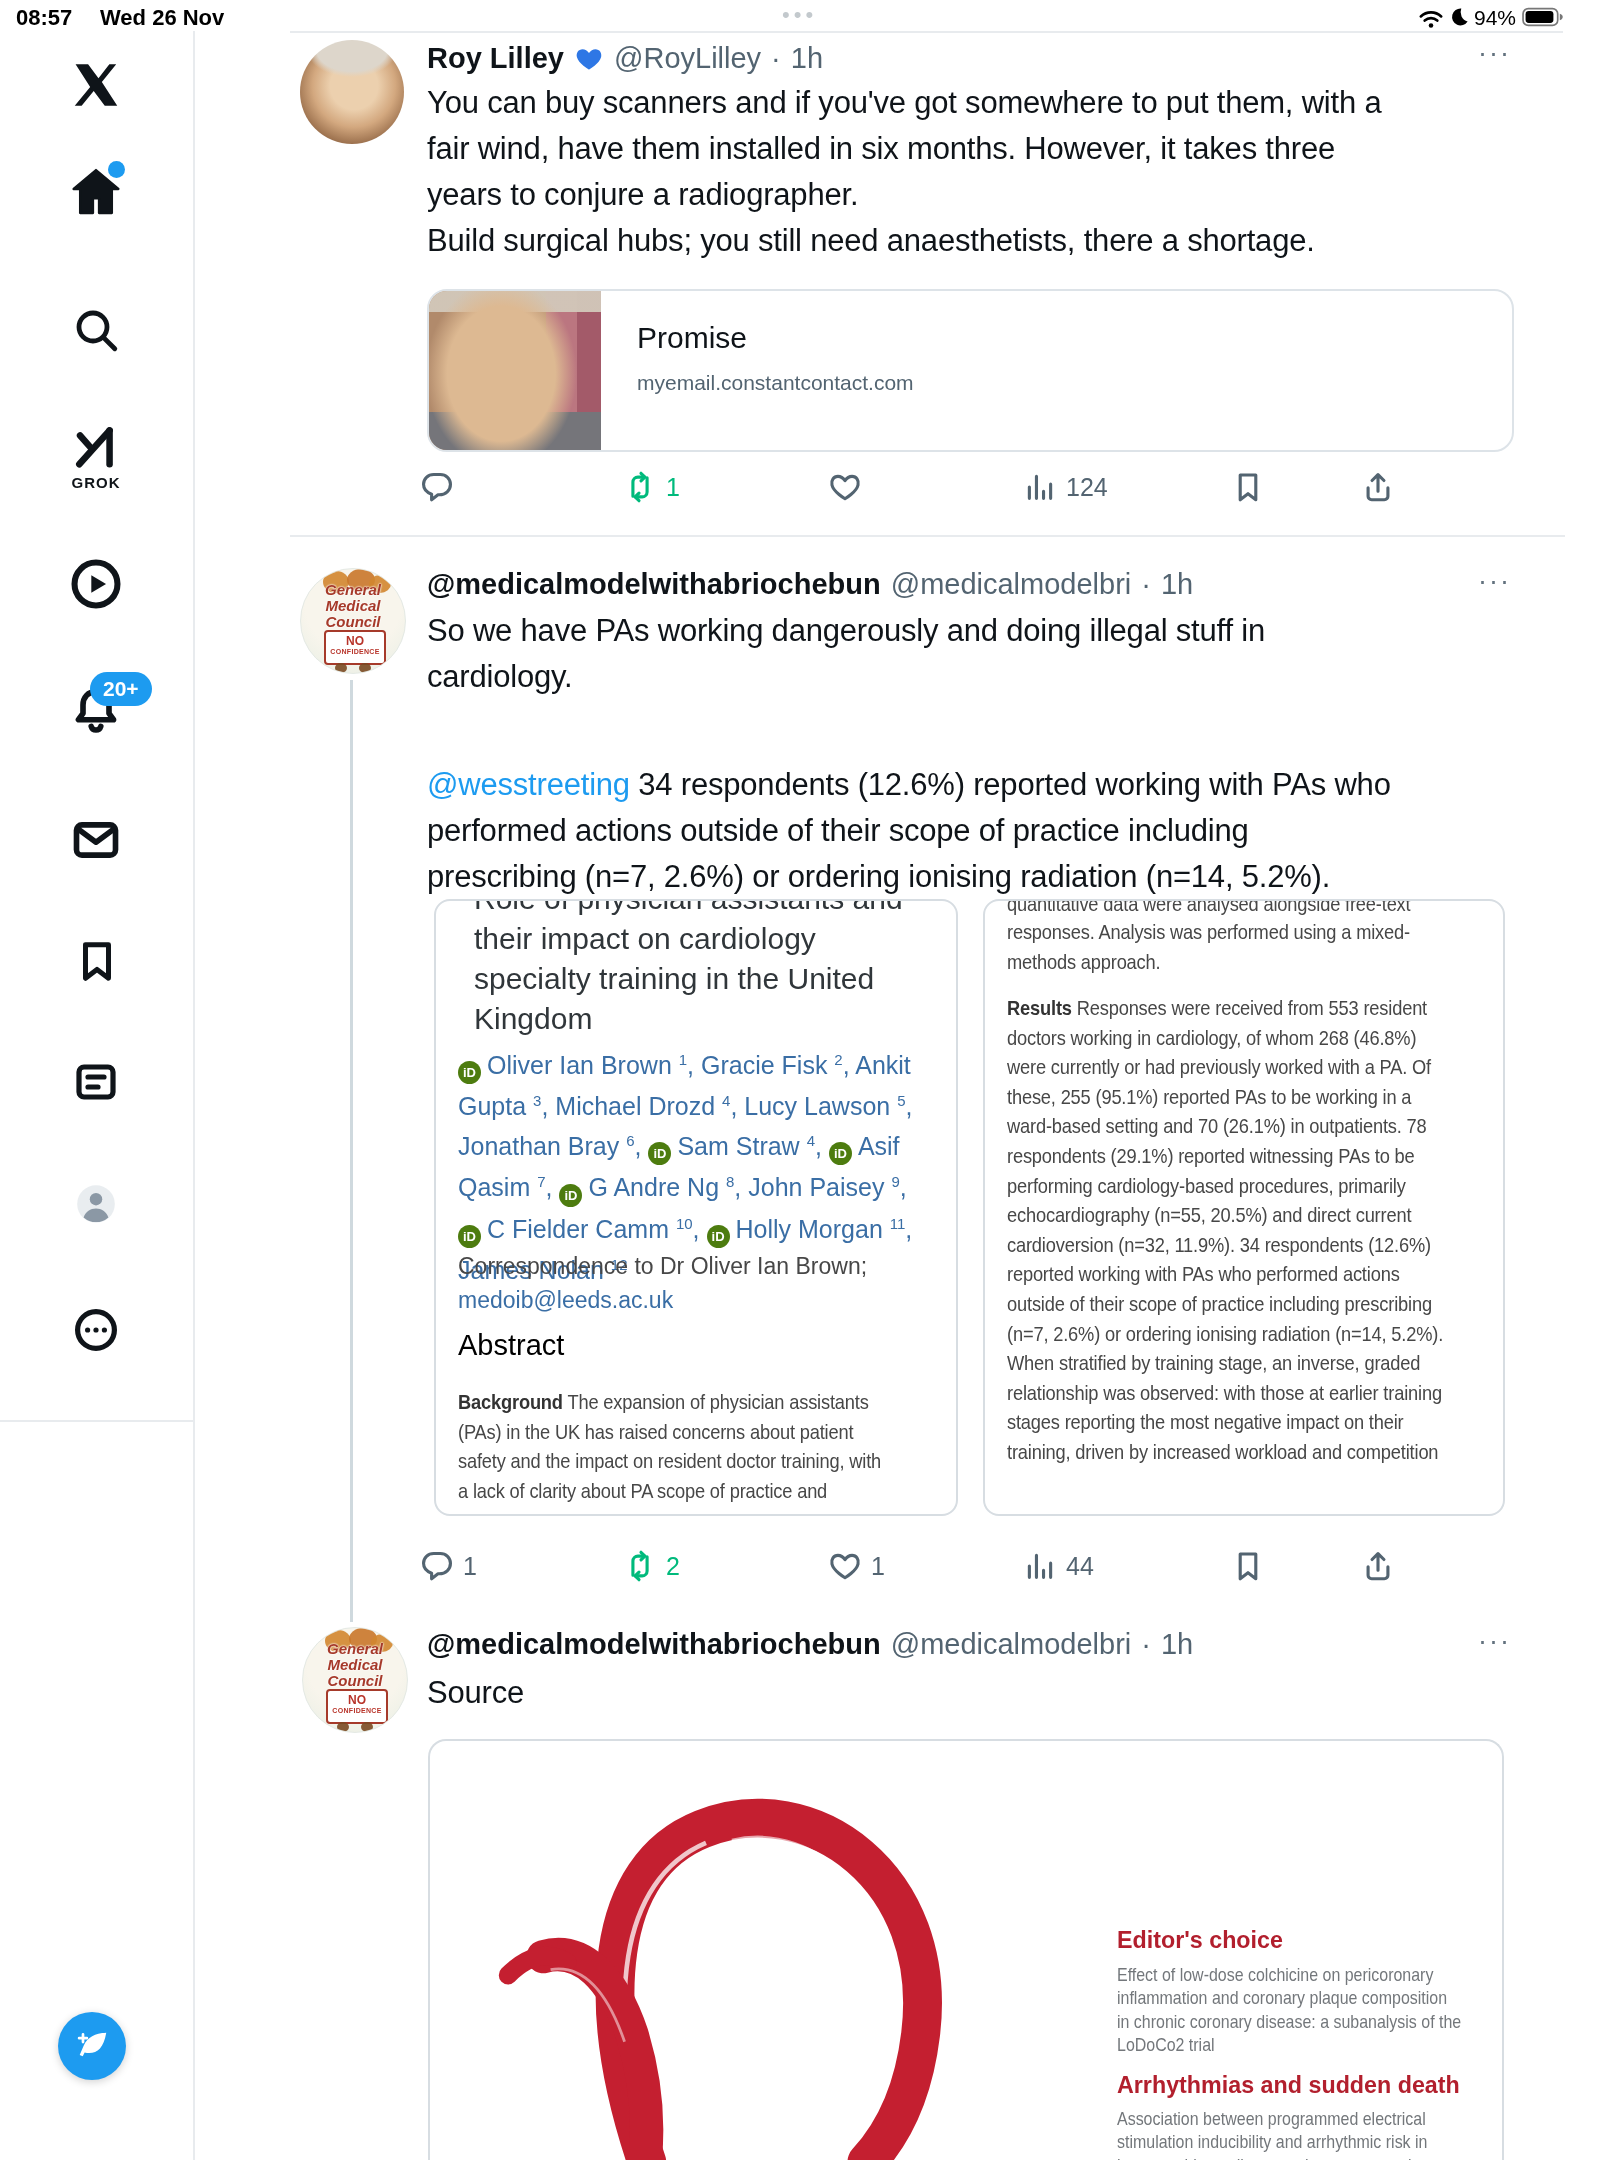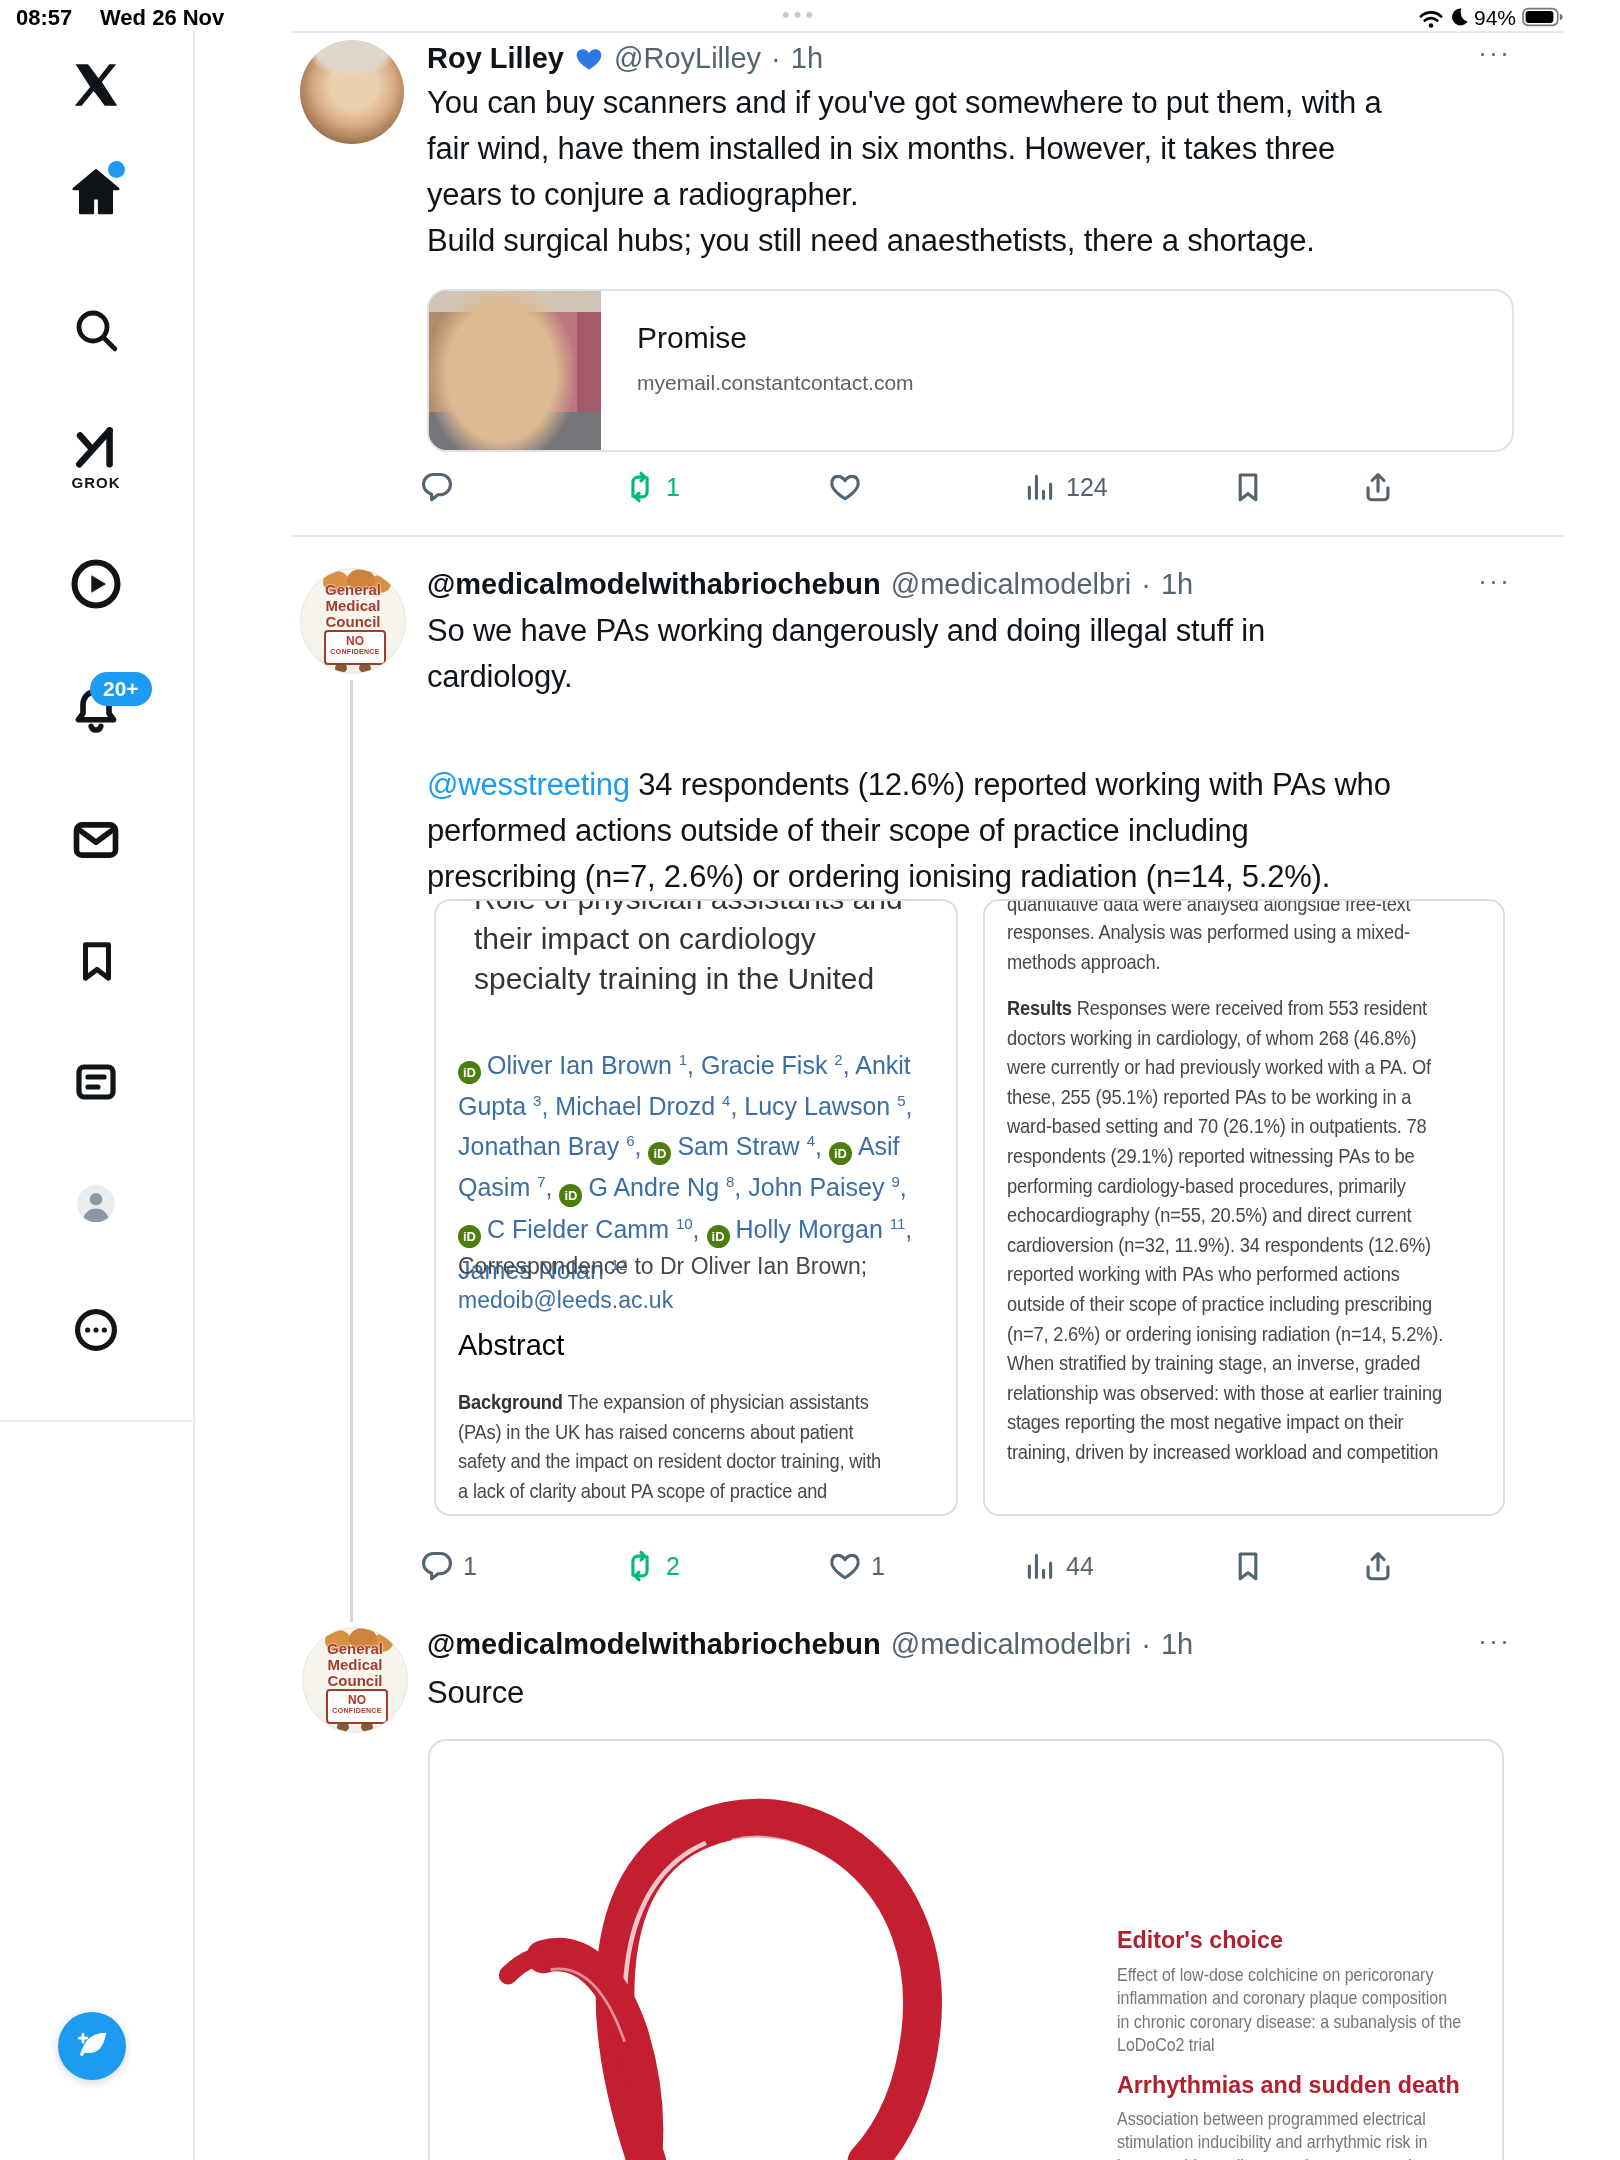--- a/index.html
+++ b/index.html
@@ -34,21 +34,21 @@
          padding:5px 13px;line-height:24px}
   .fab{width:68px;height:68px;border-radius:50%;background:#1d9bf0;display:flex;align-items:center;
        justify-content:center;box-shadow:0 2px 8px rgba(0,0,0,.18);cursor:pointer}
   .roy{width:104px;height:104px;border-radius:50%;cursor:pointer;
     background:
       radial-gradient(64px 38px at 50% 10%, #ddd6cb 0 55%, rgba(0,0,0,0) 70%),
       radial-gradient(circle at 52% 44%, #ecd0ae 0 30%, #d3a87f 52%, #9a6f4c 74%, #55463a 100%);}
   .gmc{width:104px;height:104px;border-radius:50%;overflow:hidden;cursor:pointer;text-align:center;
        background:radial-gradient(circle at 50% 32%, #f8f5ec 0 55%, #e7eee4 100%);border:1px solid #e4e9e4}
   .gmc .blob{position:absolute;background:#d1862f;border-radius:50%;opacity:.9}
-  .gmc .t{position:absolute;width:100%;font-weight:700;color:#a63a2a;
+  .gmc .t{position:absolute;width:100%;font-weight:700;font-style:italic;color:#a63a2a;
           text-shadow:0 0 2px #fff,0 0 2px #fff}
   .sign{position:absolute;left:23px;top:61px;width:58px;height:31px;background:#fff;
         border:2px solid #a63a2a;border-radius:4px;color:#b8342a;font-weight:700}
   .panel{position:absolute;background:#fff;border:2px solid #d7dde2;border-radius:16px;overflow:hidden}
   .ptitle{font-size:30px;line-height:40px;color:#30363a;white-space:nowrap}
   .pauth{font-size:25px;line-height:34.5px;color:#3a6ea5;cursor:pointer}
   .orcid{display:inline-block;width:23px;height:23px;border-radius:50%;background:#4d7c0f;color:#fff;
          font-size:13px;font-weight:700;text-align:center;line-height:23px;margin-right:6px;vertical-align:-3px}
   sup{font-size:15px}
   .ptxt{font-size:21px;line-height:29.6px;letter-spacing:-0.2px;color:#474747;
@@ -271,20 +271,21 @@
   <div class="abs t-body" style="left:427px;top:808px">
       <div>performed actions outside of their scope of practice including</div>
       <div>prescribing (n=7, 2.6%) or ordering ionising radiation (n=14, 5.2%).</div>
     </div>
 
   <div class="panel" style="left:434px;top:899px;width:520px;height:613px">
     <div class="abs ptitle" style="left:38px;top:-22px">
         <div>Role of physician assistants and</div>
         <div>their impact on cardiology</div>
         <div>specialty training in the United</div>
+        <div>Kingdom</div>
       </div>
     <div class="abs pauth" style="left:22px;top:142px;width:474px"><span class="orcid">iD</span><span>Oliver Ian Brown </span><sup>1</sup>, <span>Gracie Fisk </span><sup>2</sup>, <span>Ankit Gupta </span><sup>3</sup>, <span>Michael Drozd </span><sup>4</sup>, <span>Lucy Lawson </span><sup>5</sup>, <span>Jonathan Bray </span><sup>6</sup>, <span class="orcid">iD</span><span>Sam Straw </span><sup>4</sup>, <span class="orcid">iD</span><span>Asif Qasim </span><sup>7</sup>, <span class="orcid">iD</span><span>G Andre Ng </span><sup>8</sup>, <span>John Paisey </span><sup>9</sup>, <span class="orcid">iD</span><span>C Fielder Camm </span><sup>10</sup>, <span class="orcid">iD</span><span>Holly Morgan </span><sup>11</sup>, <span>James Nolan </span><sup>12</sup></div>
     <div class="abs psm" style="left:22px;top:352px">Correspondence to Dr Oliver Ian Brown;</div>
     <div class="abs plink" style="left:22px;top:386px">medoib@leeds.ac.uk</div>
     <div class="abs pabs" style="left:22px;top:428px">Abstract</div>
     <div class="abs ptxt" style="left:22px;top:486px">
       <div><b>Background</b><span> The expansion of physician assistants</span></div>
       <span><div>(PAs) in the UK has raised concerns about patient</div><div>safety and the impact on resident doctor training, with</div><div>a lack of clarity about PA scope of practice and</div></span>
     </div>
   </div>

